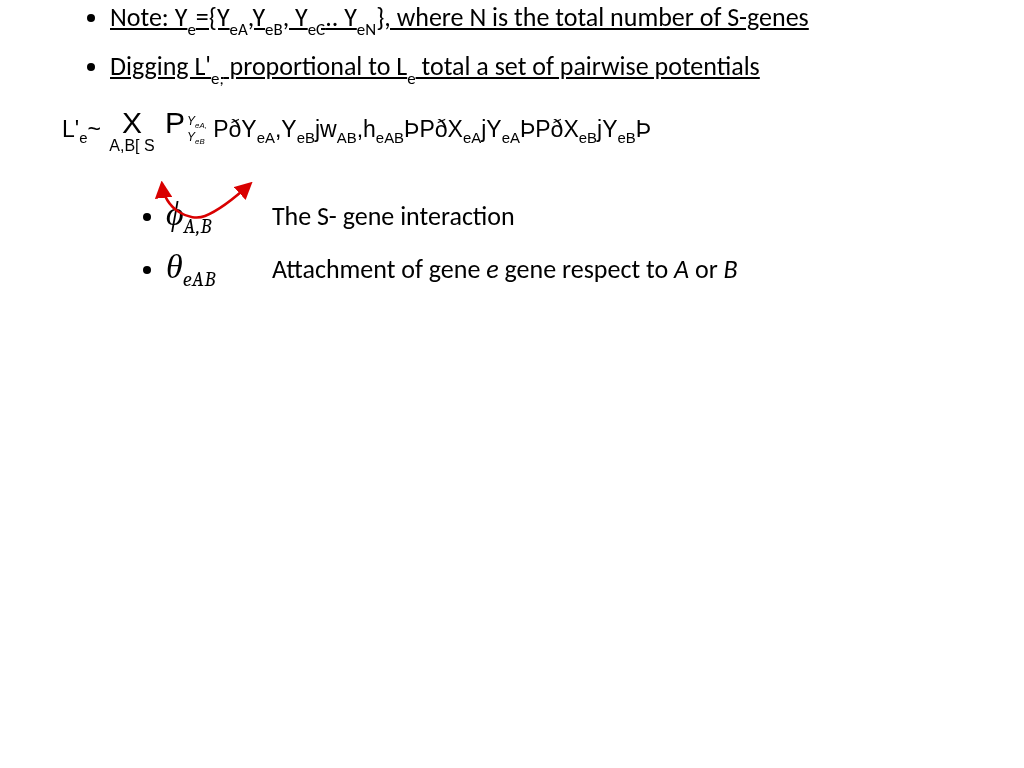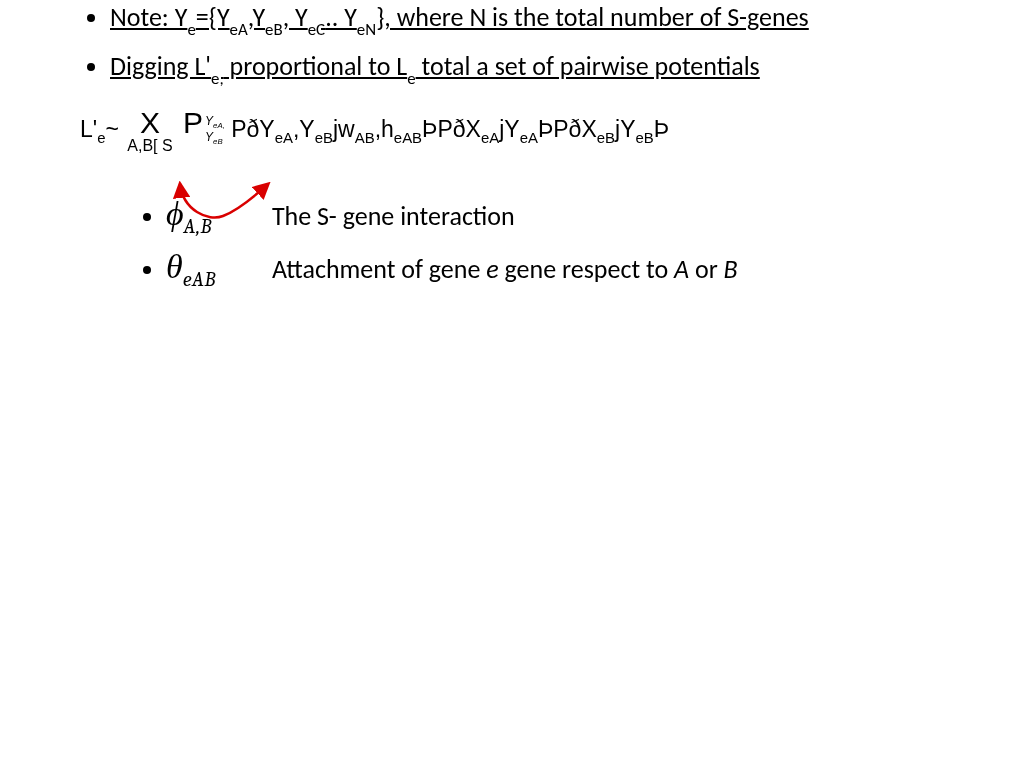--- a/index.html
+++ b/index.html
@@ -41,21 +41,21 @@
     margin: 0 0 20px 0;
     padding-left: 50px;
     line-height: 1.35;
     text-decoration: underline;
   }
   ul.main > li { margin-bottom: 10px; }
   .subA { font-size: 0.65em; vertical-align: sub; position: relative; top: 0.15em; }
   .formula {
     font-family: Arial, sans-serif;
     font-size: 23px;
-    margin-left: 20px;
+    margin-left: 2px;
     margin-top: 15px;
     margin-bottom: 35px;
     white-space: nowrap;
     position: relative;
   }
   .bigop {
     display: inline-block;
     text-align: center;
     vertical-align: middle;
     margin: 0 2px;

